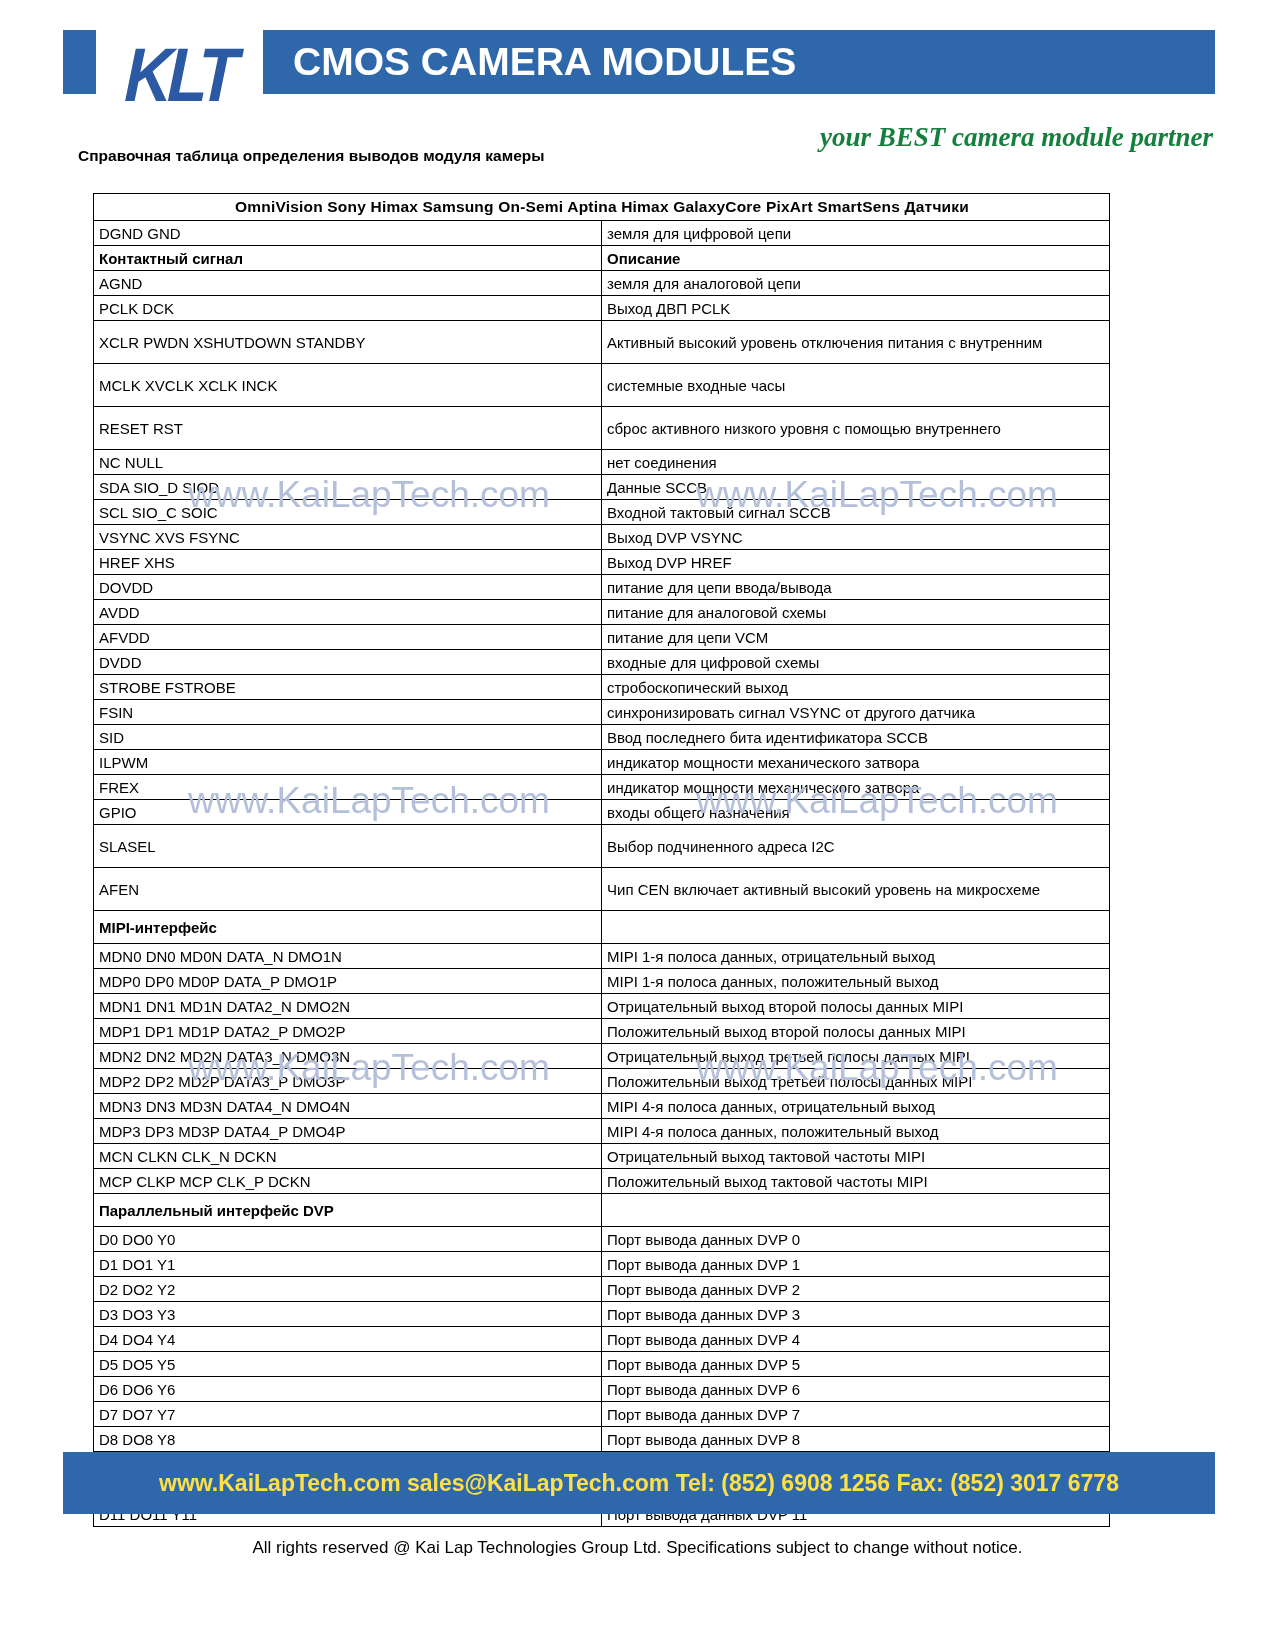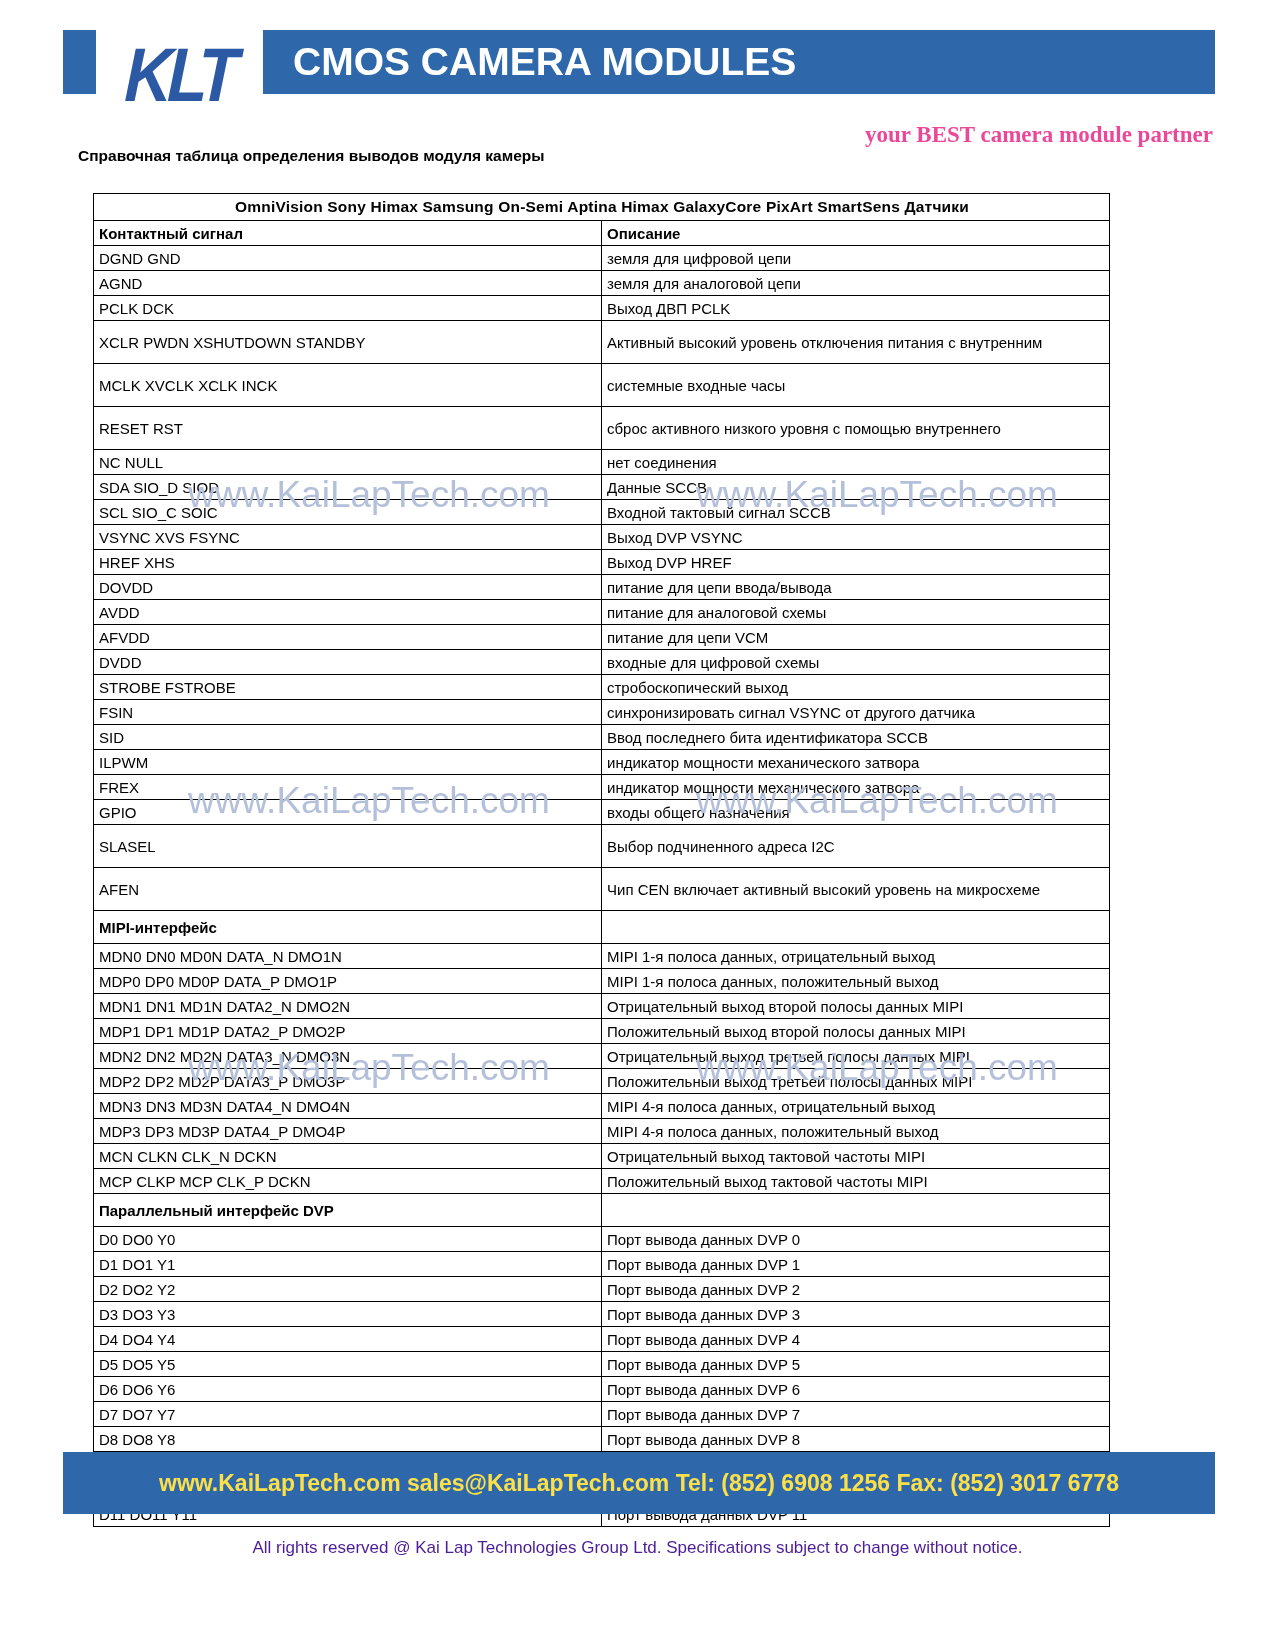--- a/index.html
+++ b/index.html
@@ -80,24 +80,25 @@
     position: absolute;
     background: #2e68ab;
   }
 
   .tagline {
     position: absolute;
     left: 0;
     top: 92px;
     width: 1152px;
     text-align: right;
-    color: #ec4899;
+    color: #15803d;
     font-family: "Liberation Serif", serif;
     font-weight: bold;
-    font-size: 23px;
+    font-style: italic;
+    font-size: 27px;
     padding-right: 2px;
     box-sizing: border-box;
   }
 
   
   .page-title {
     position: absolute;
     left: 78px;
     top: 147px;
     font-family: "Liberation Sans", sans-serif;
@@ -178,21 +179,21 @@
     font-weight: bold;
     font-size: 23px;
     white-space: nowrap;
   }
   .footer-note {
     position: absolute;
     left: 0;
     top: 1538px;
     width: 1275px;
     text-align: center;
-    color: #4c1d95;
+    color: #000000;
     font-family: "Liberation Sans", sans-serif;
     font-size: 17px;
     white-space: nowrap;
   }
 </style>
 </head>
 <body>
 
 <div class="header">
   <div class="header-bar"></div>
@@ -218,28 +219,28 @@
 
 <div class="page-title">Справочная таблица определения выводов модуля камеры</div>
 
 <div class="table-wrap">
   <table class="pin-table">
     <tbody>
       <tr class="hdr">
         <td class="c1" colspan="2">OmniVision  Sony  Himax  Samsung  On-Semi  Aptina  Himax GalaxyCore  PixArt  SmartSens Датчики</td>
       </tr>
       <tr class="r-normal">
+          <td class="c1">DGND  GND</td>
+          <td class="c2">земля для цифровой цепи</td>
+        </tr>
+
+    <tr class="r-normal">
         <td class="c1" style="font-weight:bold;">Контактный сигнал</td>
         <td class="c2" style="font-weight:bold;">Описание</td>
       </tr>
-
-    <tr class="r-normal">
-          <td class="c1">DGND  GND</td>
-          <td class="c2">земля для цифровой цепи</td>
-        </tr>
         <tr class="r-normal">
           <td class="c1">AGND</td>
           <td class="c2">земля для аналоговой цепи</td>
         </tr>
         <tr class="r-normal">
           <td class="c1">PCLK  DCK</td>
           <td class="c2">Выход ДВП PCLK</td>
         </tr>
         <tr class="r-tall">
           <td class="c1">XCLR  PWDN  XSHUTDOWN  STANDBY</td>

